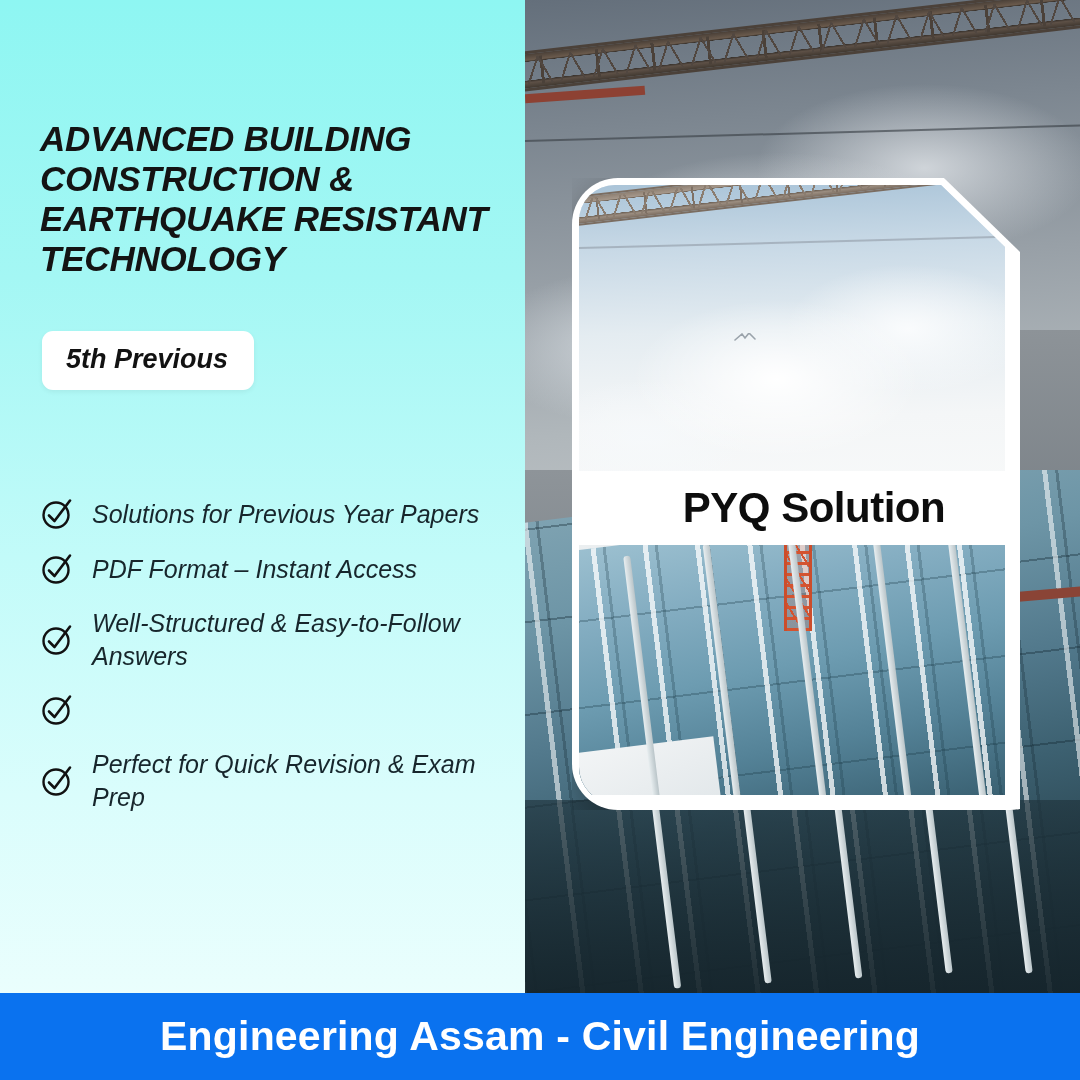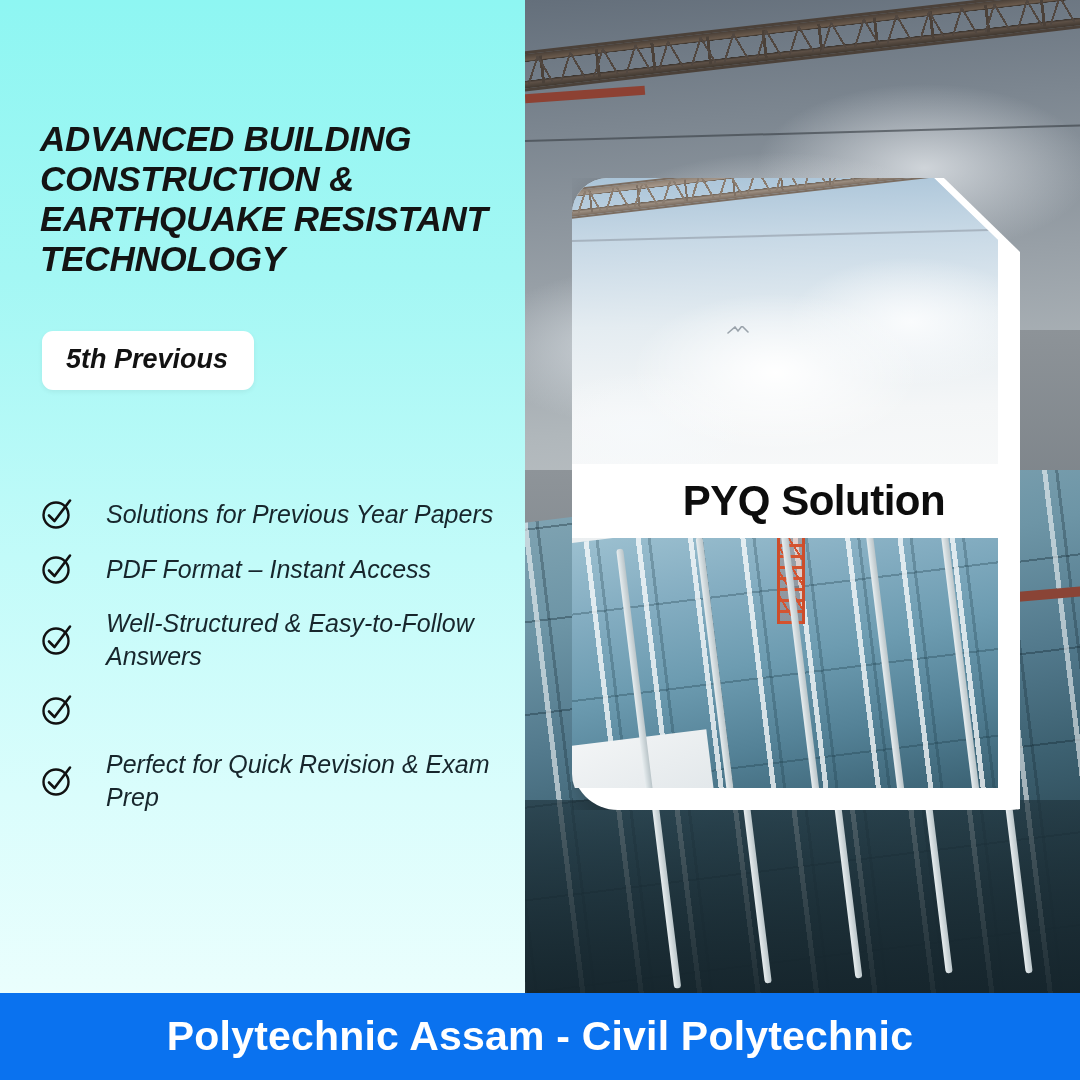--- a/index.html
+++ b/index.html
@@ -85,21 +85,21 @@
   }
   .mullion{
     position:absolute;width:7px;background:linear-gradient(90deg,#e8eef0,#b9c4c8);
     border-radius:3px;
   }
 
   
   .card{
     position:absolute;left:572px;top:178px;width:484px;height:632px;
     background:#ffffff;
-    padding:0;
+    padding:7px;
     box-sizing:border-box;
     border-radius:46px 0 46px 46px;
     box-shadow:0 10px 30px rgba(0,0,0,.30);
     clip-path:polygon(0 46px, 0 46px, 0 0, 372px 0, 448px 74px, 448px 632px, 0 632px);
   }
   .card-inner{
     position:relative;width:100%;height:100%;overflow:hidden;
     border-radius:36px 0 36px 36px;
     clip-path:polygon(0 0, 362px 0, 426px 62px, 426px 610px, 0 610px);
     background:linear-gradient(178deg,#cfdce6 0%,#e7edf1 26%,#f2f4f5 46%,#e9edef 60%,#9fb7c4 70%,#6f93a4 82%,#3d5a68 100%);
@@ -181,21 +181,21 @@
     position:absolute;left:42px;top:331px;
     background:#ffffff;border-radius:11px;
     padding:13px 26px 15px 24px;
     font-size:27px;font-weight:700;color:#121212;
     box-shadow:0 2px 5px rgba(0,0,0,.06);
   }
   .features{
     position:absolute;left:40px;top:497px;width:465px;
   }
   .feat{
-    display:flex;align-items:center;gap:32px;margin-bottom:21px;
+    display:flex;align-items:center;gap:18px;margin-bottom:21px;
   }
   .feat:last-child{margin-bottom:0;justify-content:flex-end;}
   .chk{flex:0 0 auto;width:34px;height:34px;color:#111;}
   .feat-text{
     font-size:25px;line-height:1.30;color:#17262c;font-weight:400;
   }
 
   
   .banner{
     position:absolute;left:0;bottom:0;width:1080px;height:87px;
@@ -307,16 +307,16 @@
           <circle cx="16" cy="18" r="12.5" fill="none" stroke="currentColor" stroke-width="2.4"></circle>
           <path d="M9 18.5 L14.5 24 L30 3.5" fill="none" stroke="currentColor" stroke-width="2.6" stroke-linecap="round" stroke-linejoin="round"></path>
         </svg>
         <span class="feat-text">Perfect for Quick Revision &amp; Exam Prep</span>
       </div>
 
     </div>
   </div>
 
   <div class="banner">
-    <span class="banner-text">Polytechnic Assam - Civil Polytechnic</span>
+    <span class="banner-text">Engineering Assam - Civil Engineering</span>
   </div>
 
 </div>
 
 </body></html>

